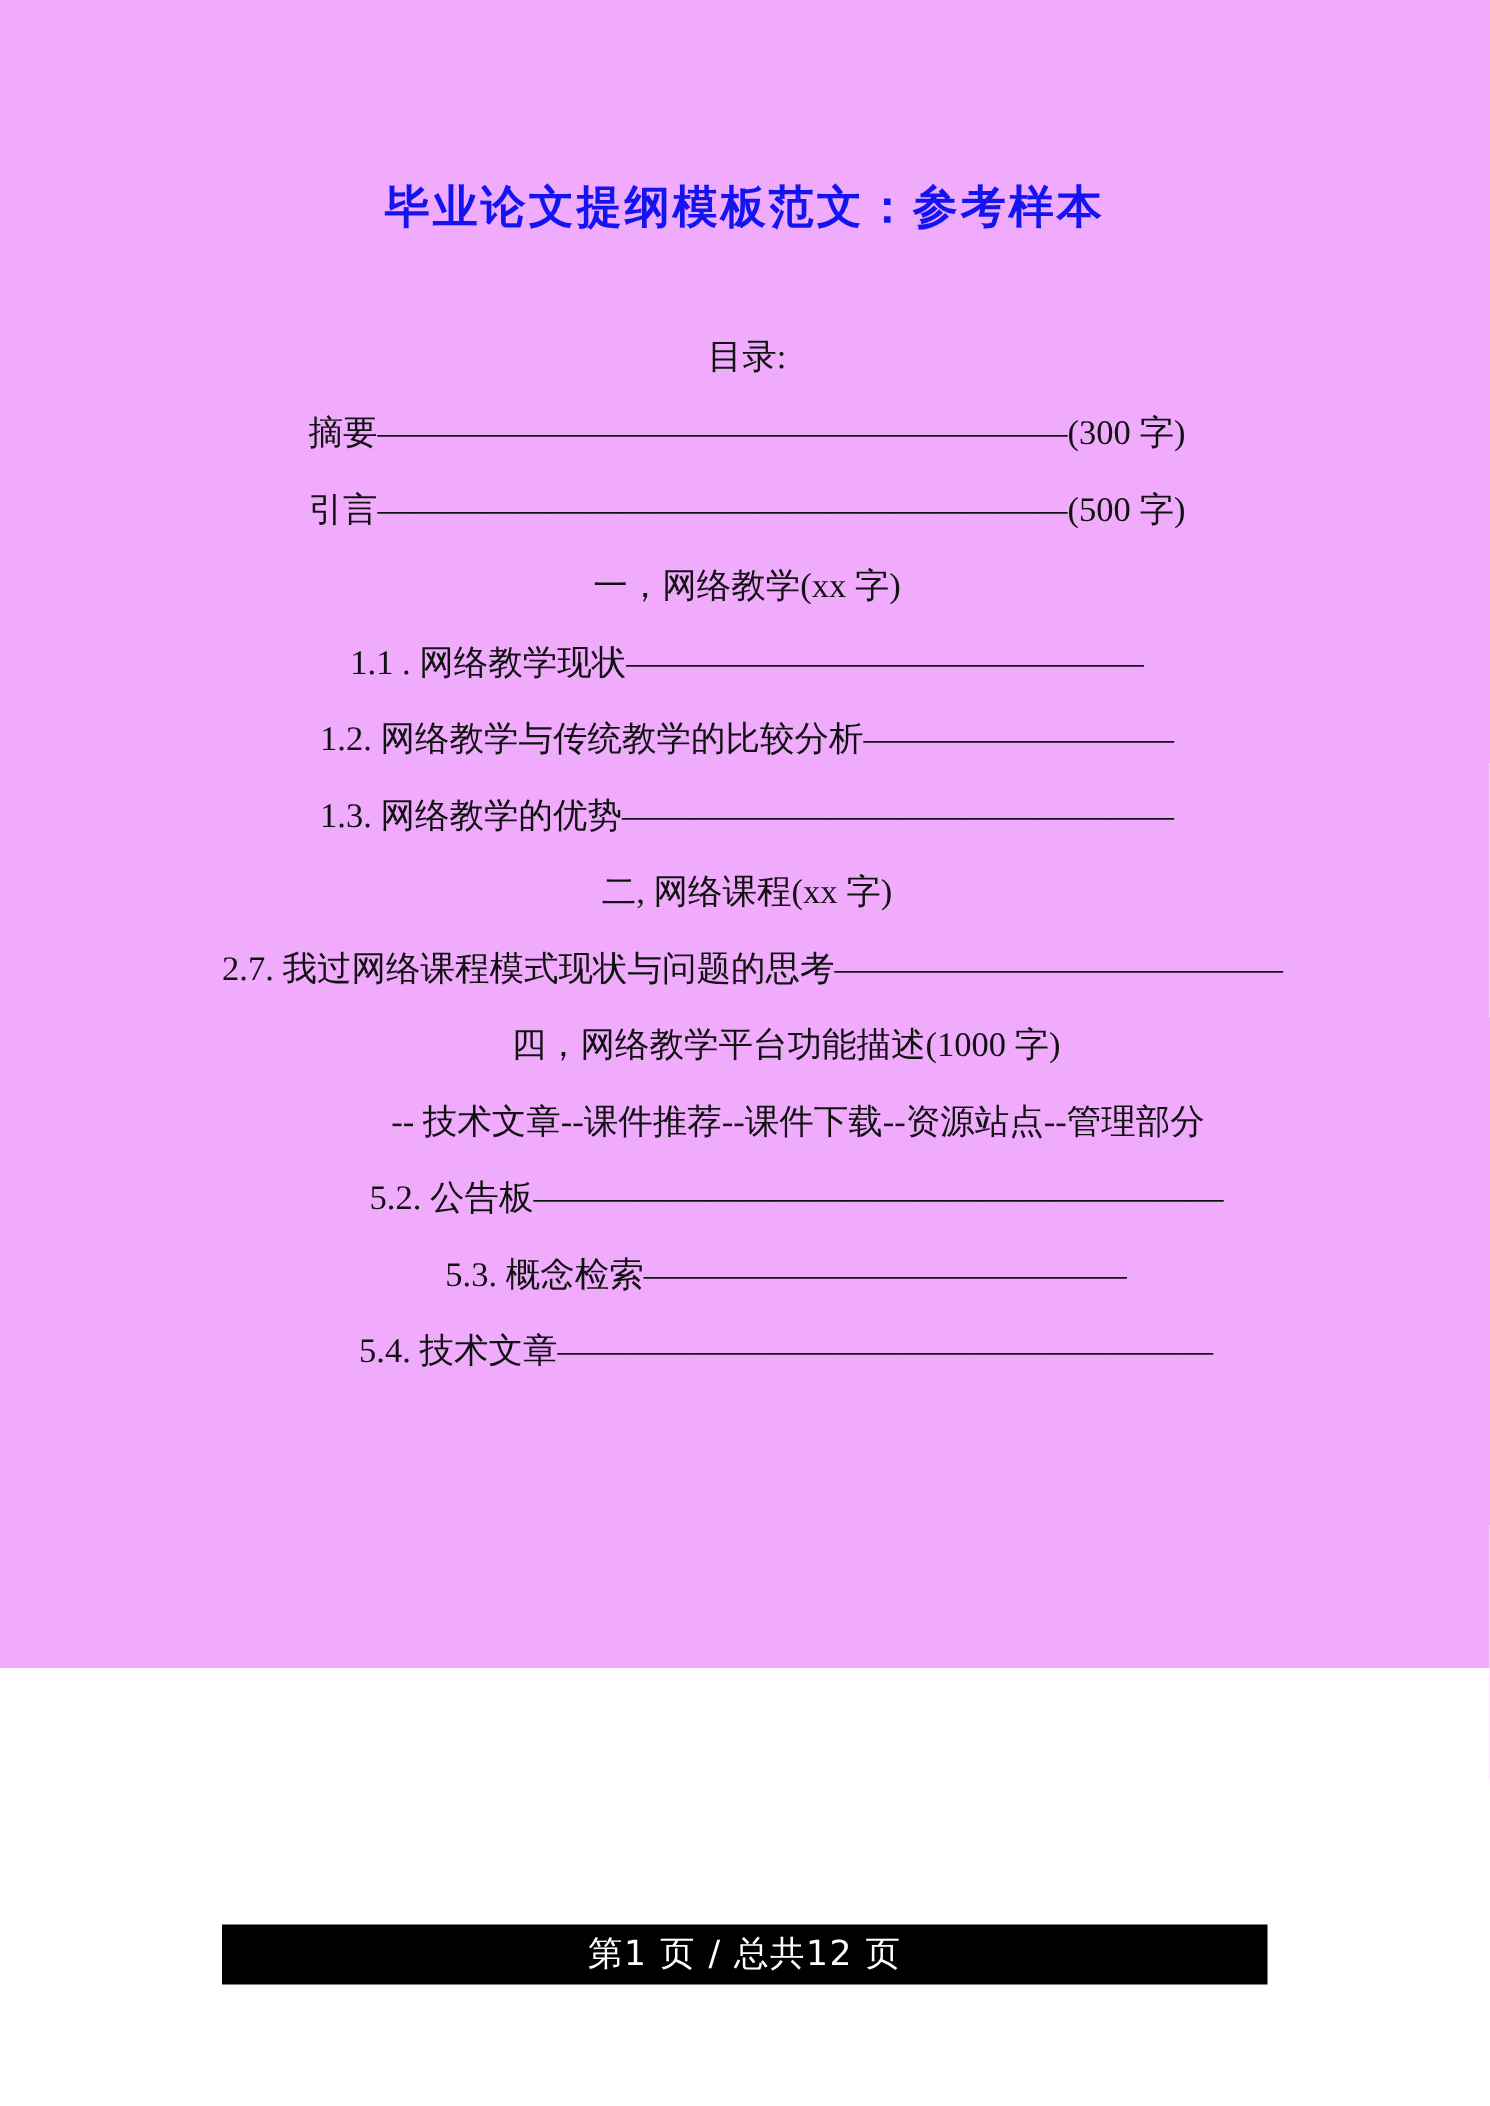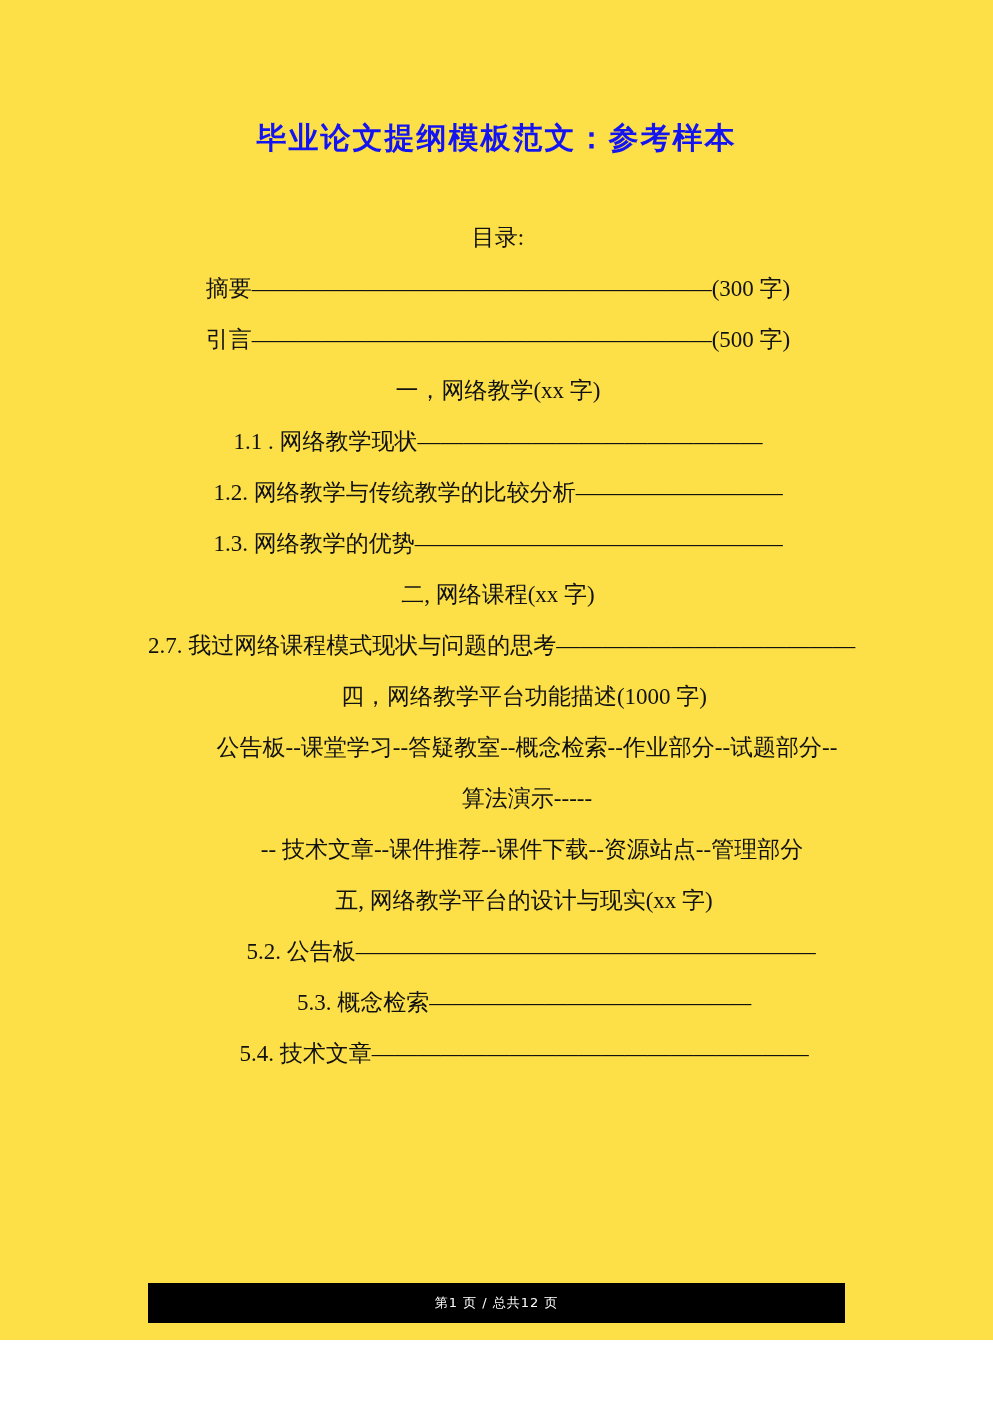--- a/index.html
+++ b/index.html
@@ -14,22 +14,22 @@
     font-family: "Liberation Serif", "DejaVu Serif", serif;
     color: #000000;
     overflow: hidden;
   }
 
   .page {
     position: absolute;
     left: 0;
     top: 0;
     width: 993px;
-    height: 1340px;
-    background: #fde047;
+    height: 1112px;
+    background: #f0abfc;
   }
 
   .doc-title {
     position: absolute;
     left: 0;
     top: 118px;
     width: 993px;
     text-align: center;
     font-family: "DejaVu Sans", "Liberation Sans", sans-serif;
     font-weight: bold;
@@ -67,21 +67,21 @@
   .ind-4  { padding-left: 58px; }
 
   .footer-bar {
     position: absolute;
     left: 148px;
     top: 1283px;
     width: 697px;
     height: 40px;
     background: #000000;
     color: #ffffff;
-    font-size: 13px;
+    font-size: 23px;
     line-height: 40px;
     text-align: center;
     font-family: "DejaVu Sans", "Liberation Sans", sans-serif;
     letter-spacing: 1px;
     white-space: nowrap;
   }
 </style>
 </head>
 <body>
 
@@ -93,23 +93,21 @@
     <div class="line ind-0">目录:</div>
     <div class="line ind-0">摘要————————————————————(300 字)</div>
     <div class="line ind-0">引言————————————————————(500 字)</div>
     <div class="line ind-0">一，网络教学(xx 字)</div>
     <div class="line ind-0">1.1 . 网络教学现状———————————————</div>
     <div class="line ind-0">1.2. 网络教学与传统教学的比较分析—————————</div>
     <div class="line ind-0">1.3. 网络教学的优势————————————————</div>
     <div class="line ind-0">二, 网络课程(xx 字)</div>
     <div class="line ind-0">2.7.  我过网络课程模式现状与问题的思考—————————————</div>
     <div class="line ind-3">四，网络教学平台功能描述(1000 字)</div>
-    <div class="line wrap ind-4">公告板--课堂学习--答疑教室--概念检索--作业部分--试题部分--算法演示-----</div>
     <div class="line ind-1">-- 技术文章--课件推荐--课件下载--资源站点--管理部分</div>
-    <div class="line ind-3">五, 网络教学平台的设计与现实(xx 字)</div>
     <div class="line ind-2">5.2.  公告板————————————————————</div>
     <div class="line ind-3">5.3. 概念检索——————————————</div>
     <div class="line ind-3">5.4. 技术文章———————————————————</div>
   </div>
 
   <div class="footer-bar">第1 页 / 总共12 页</div>
 
 </div>
 
 </body></html>

